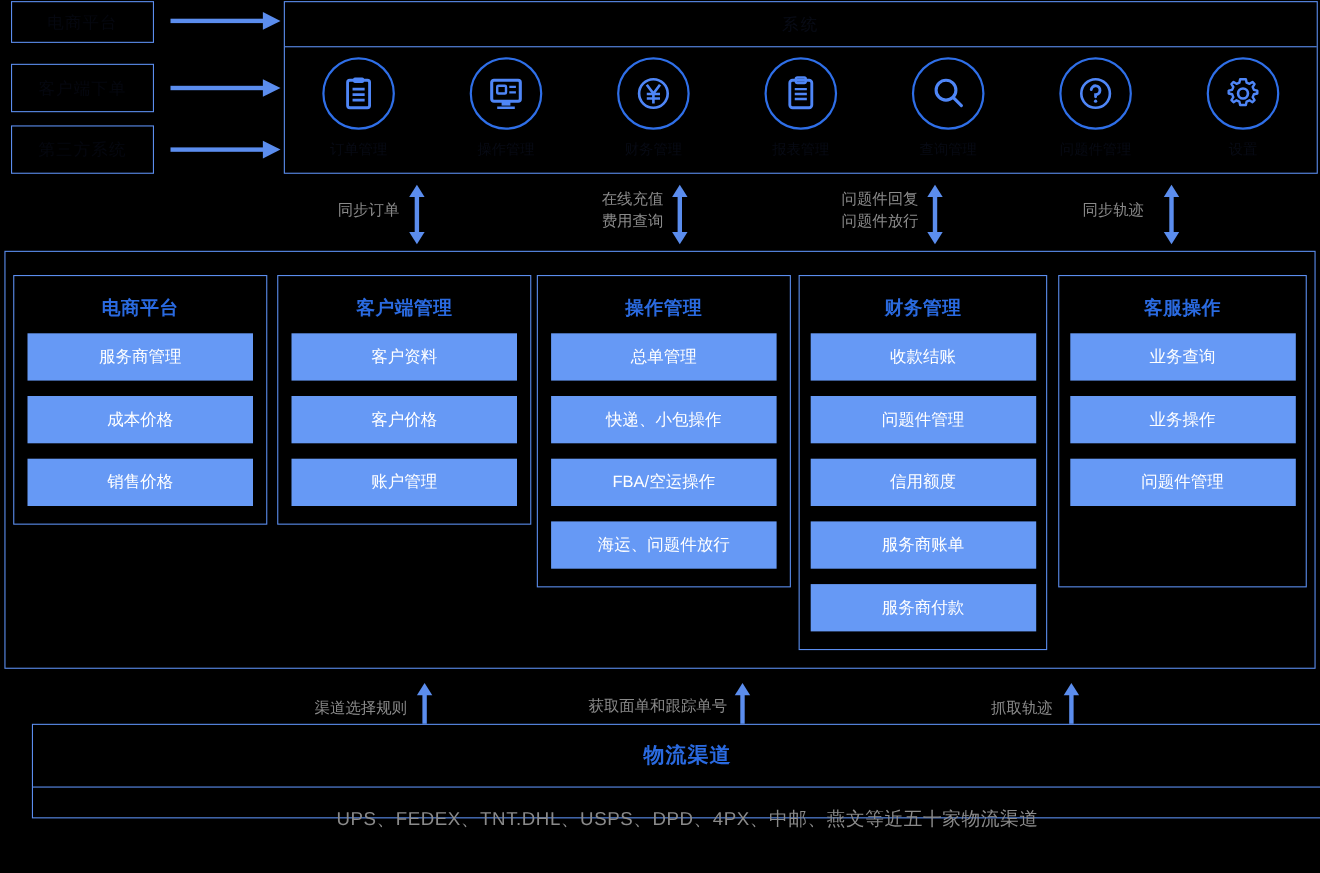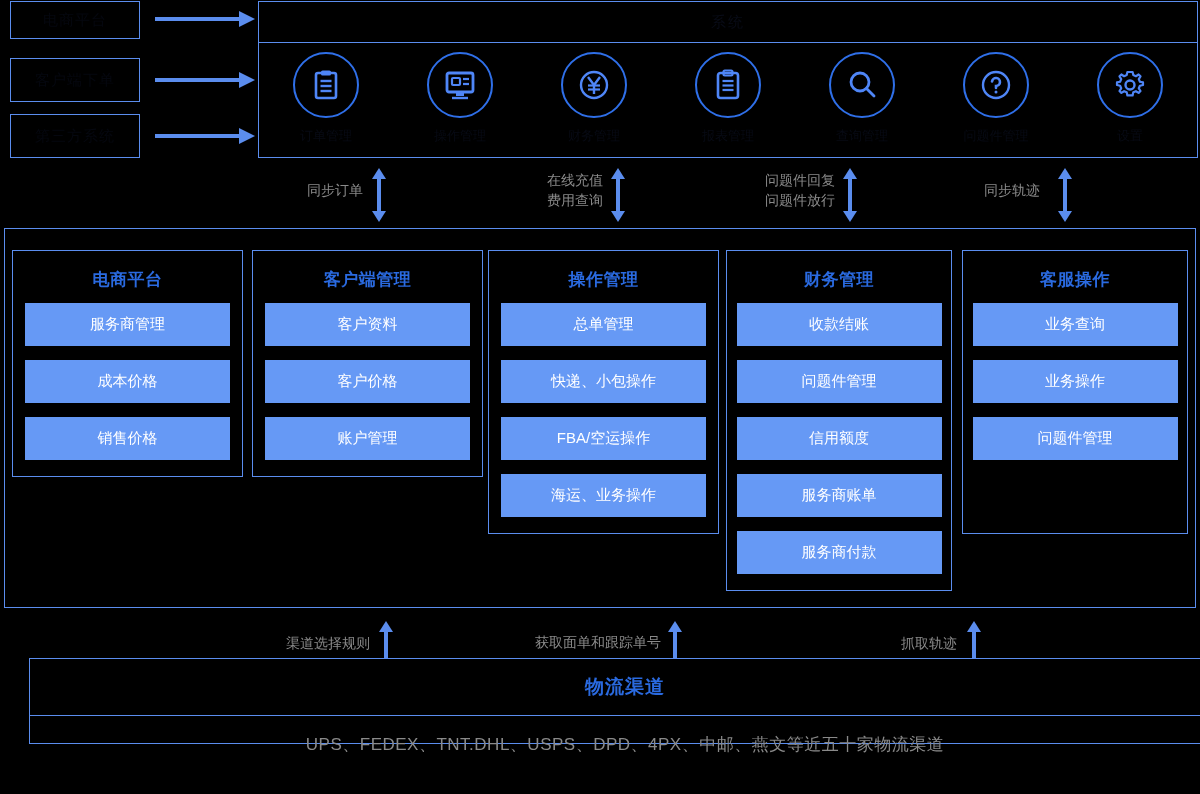--- a/index.html
+++ b/index.html
@@ -268,21 +268,21 @@
     <div class="pill">客户资料</div>
     <div class="pill">客户价格</div>
     <div class="pill">账户管理</div>
   </div>
 
   <div class="col" style="left:488px;top:250px;width:229px;height:282px;">
     <div class="col-title">操作管理</div>
     <div class="pill">总单管理</div>
     <div class="pill">快递、小包操作</div>
     <div class="pill">FBA/空运操作</div>
-    <div class="pill">海运、业务操作</div>
+    <div class="pill">海运、问题件放行</div>
   </div>
 
   <div class="col" style="left:726px;top:250px;width:224px;height:339px;">
     <div class="col-title">财务管理</div>
     <div class="pill">收款结账</div>
     <div class="pill">问题件管理</div>
     <div class="pill">信用额度</div>
     <div class="pill">服务商账单</div>
     <div class="pill">服务商付款</div>
   </div>

